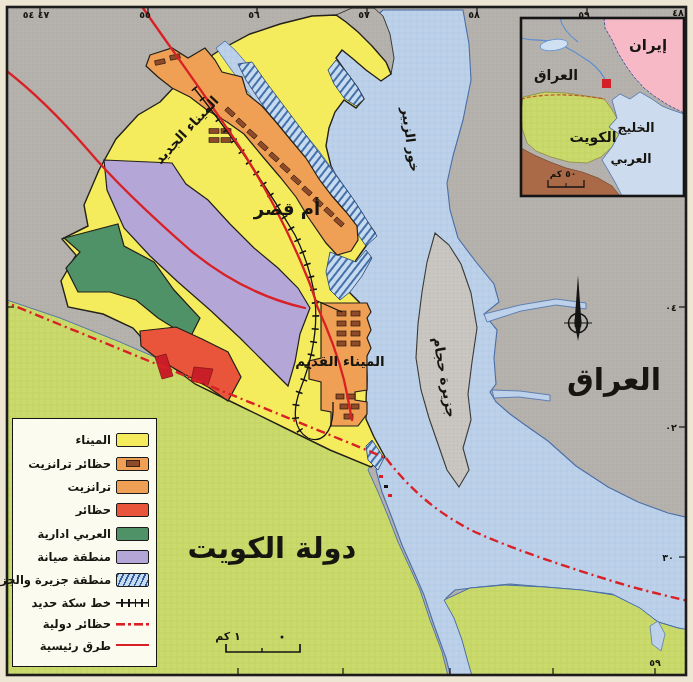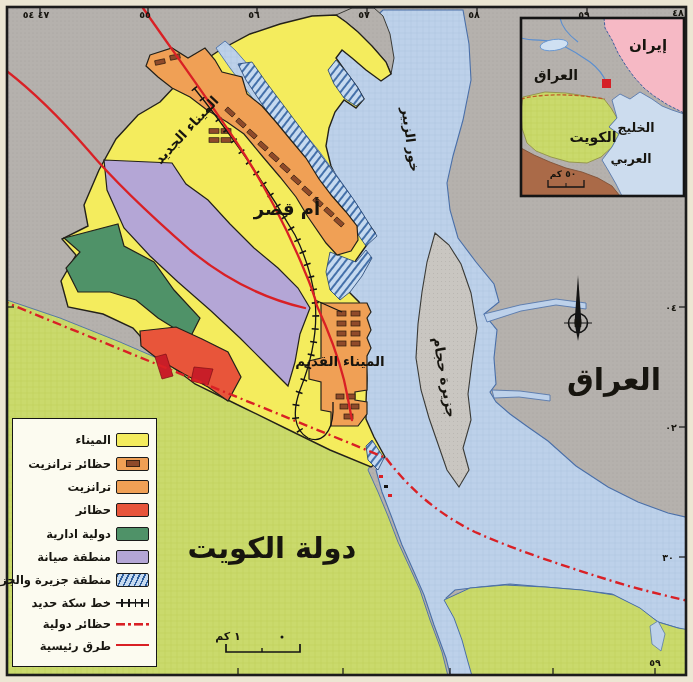--- a/index.html
+++ b/index.html
@@ -287,21 +287,21 @@
   <div class="lrow">
     <span class="sw sw-store"></span>
     <span class="llabel">ترانزيت</span>
   </div>
   <div class="lrow">
     <span class="sw sw-airport"></span>
     <span class="llabel">حظائر</span>
   </div>
   <div class="lrow">
     <span class="sw sw-admin"></span>
-    <span class="llabel">دولية ادارية</span>
+    <span class="llabel">العربي ادارية</span>
   </div>
   <div class="lrow">
     <span class="sw sw-maint"></span>
     <span class="llabel">منطقة صيانة</span>
   </div>
   <div class="lrow">
     <span class="sw sw-tidal"></span>
     <span class="llabel">منطقة جزيرة والجزر</span>
   </div>
   <div class="lrow">

